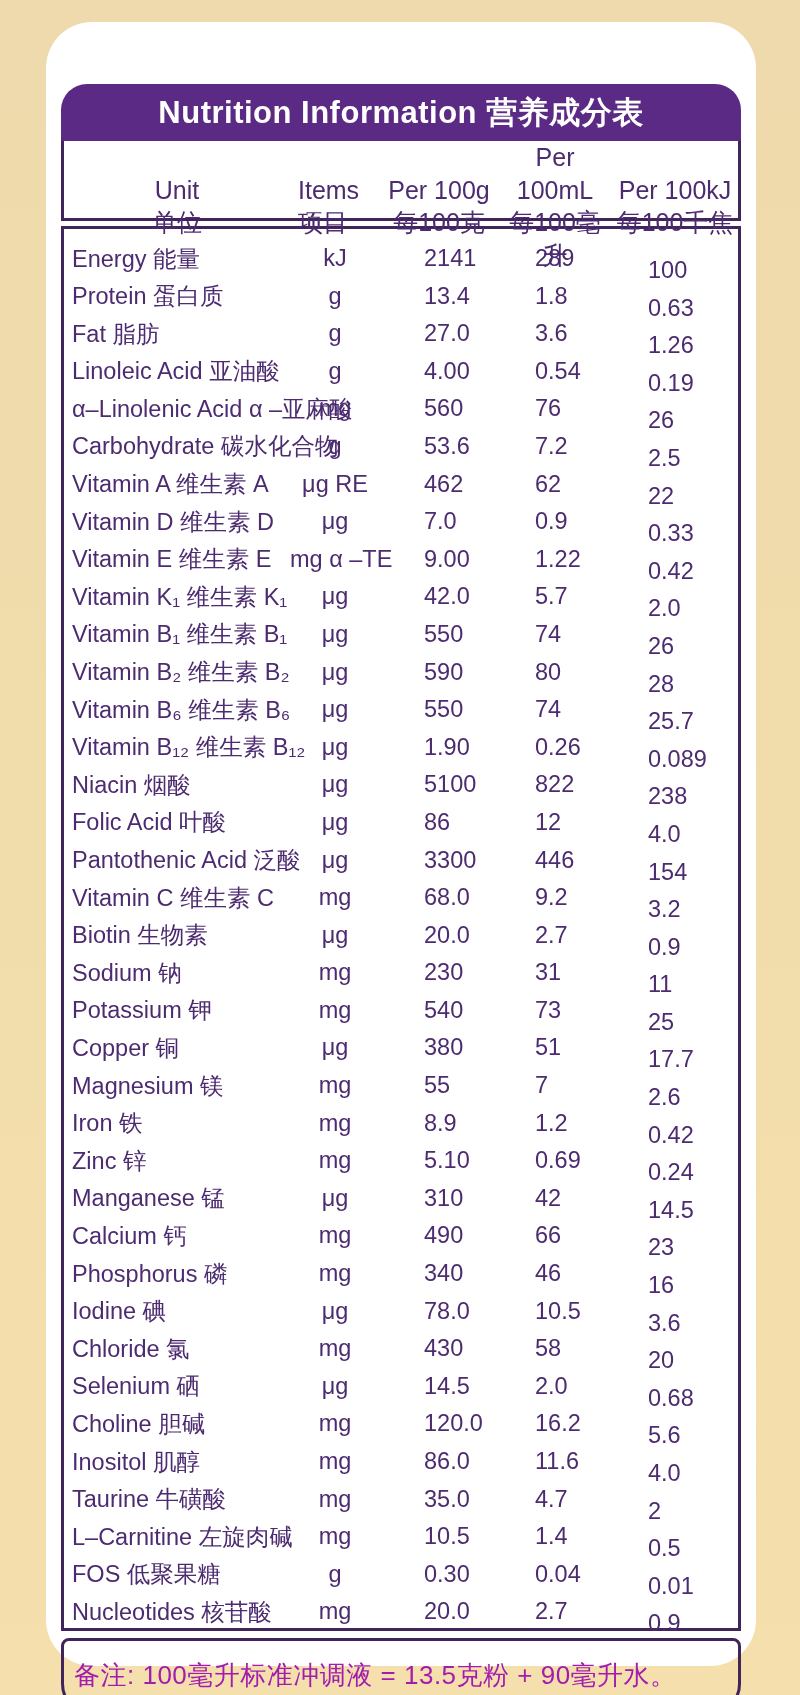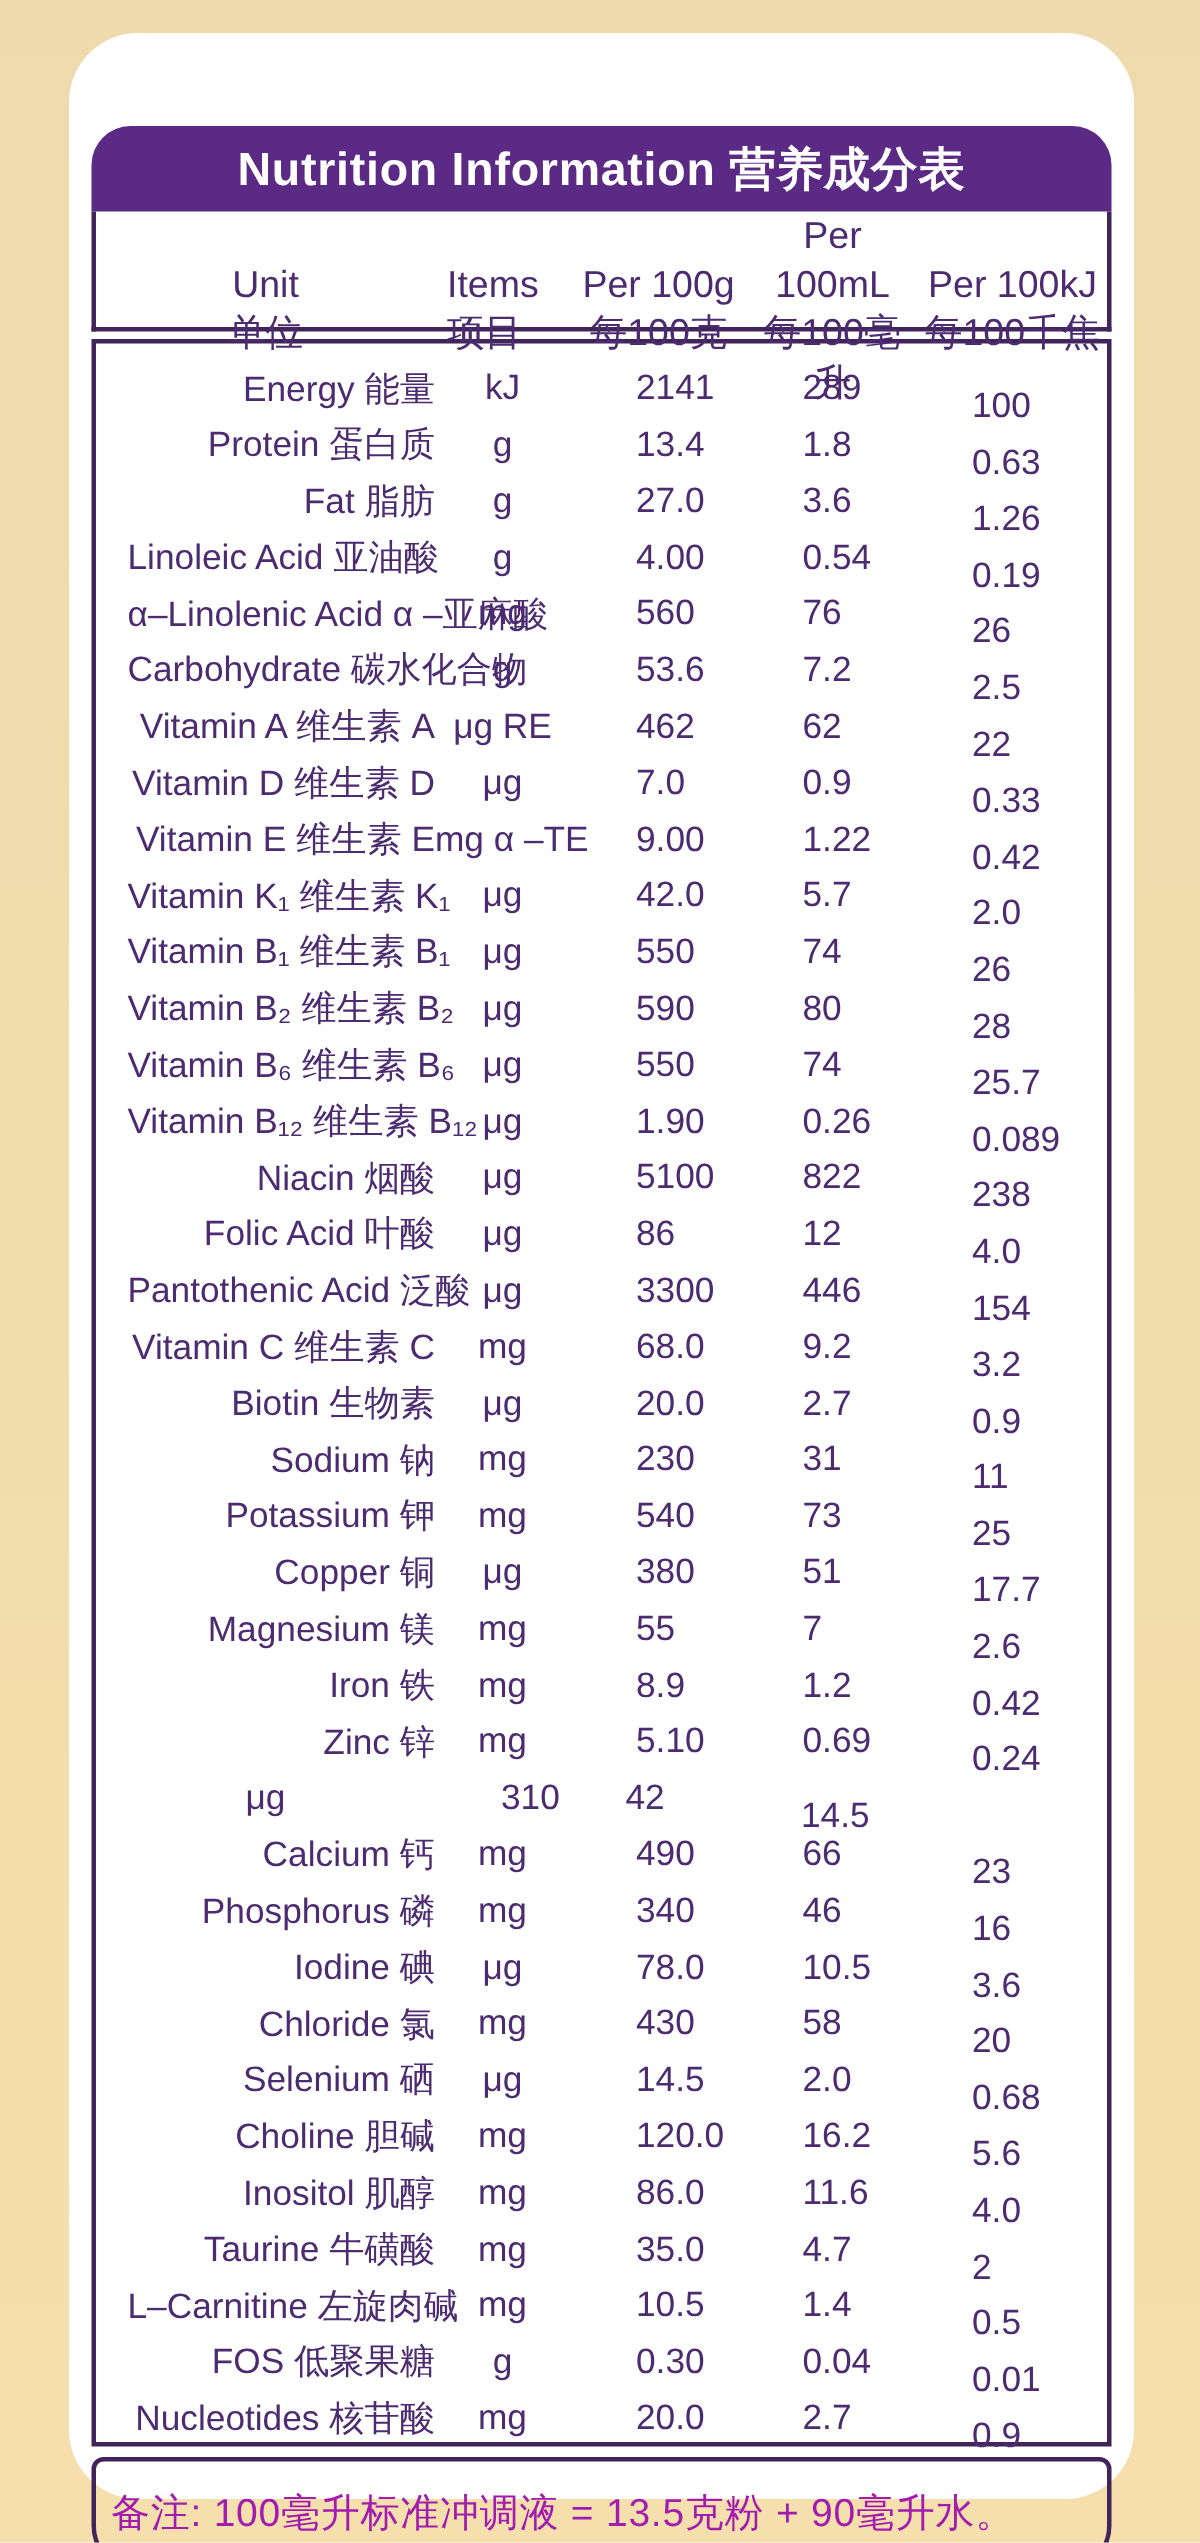--- a/index.html
+++ b/index.html
@@ -32,21 +32,21 @@
   .ch{text-align:center;font-size:25px;line-height:1.3;font-weight:500;}
   .ch .zh{font-size:25px;}
   .ch-items{text-align:left;padding-left:8px;}
   .bodybox{
     border:3px solid #412459;margin-top:5px;
     box-sizing:border-box;padding:4px 0 4px 0;
     color:#4c2b70;
   }
   .trow{height:37.6px;font-size:23.5px;font-weight:500;}
   .cell{white-space:nowrap;overflow:visible;}
-  .c-item{padding-left:21px;text-align:right;}
+  .c-item{padding-left:8px;}
   .c-unit{padding-left:0px;text-align:center;}
   .c-v1{padding-left:44px;}
   .c-v2{padding-left:37px;}
   .c-v3{padding-left:36px;margin-top:24px;}
   .notebox{
     border:3px solid #412459;margin-top:7px;
     border-radius:8px 8px 30px 30px;
     box-sizing:border-box;height:76px;
     display:flex;align-items:center;padding-left:10px;
     color:#a21caf;font-size:26px;font-weight:500;letter-spacing:0.5px;
@@ -255,20 +255,21 @@
       <div class="cell c-v3">0.42</div>
     </div>
       <div class="trow grid">
       <div class="cell c-item">Zinc 锌</div>
       <div class="cell c-unit">mg</div>
       <div class="cell c-v1">5.10</div>
       <div class="cell c-v2">0.69</div>
       <div class="cell c-v3">0.24</div>
     </div>
       <div class="trow grid">
+      <div class="cell c-item">Manganese 锰</div>
       <div class="cell c-unit">μg</div>
       <div class="cell c-v1">310</div>
       <div class="cell c-v2">42</div>
       <div class="cell c-v3">14.5</div>
     </div>
       <div class="trow grid">
       <div class="cell c-item">Calcium 钙</div>
       <div class="cell c-unit">mg</div>
       <div class="cell c-v1">490</div>
       <div class="cell c-v2">66</div>

